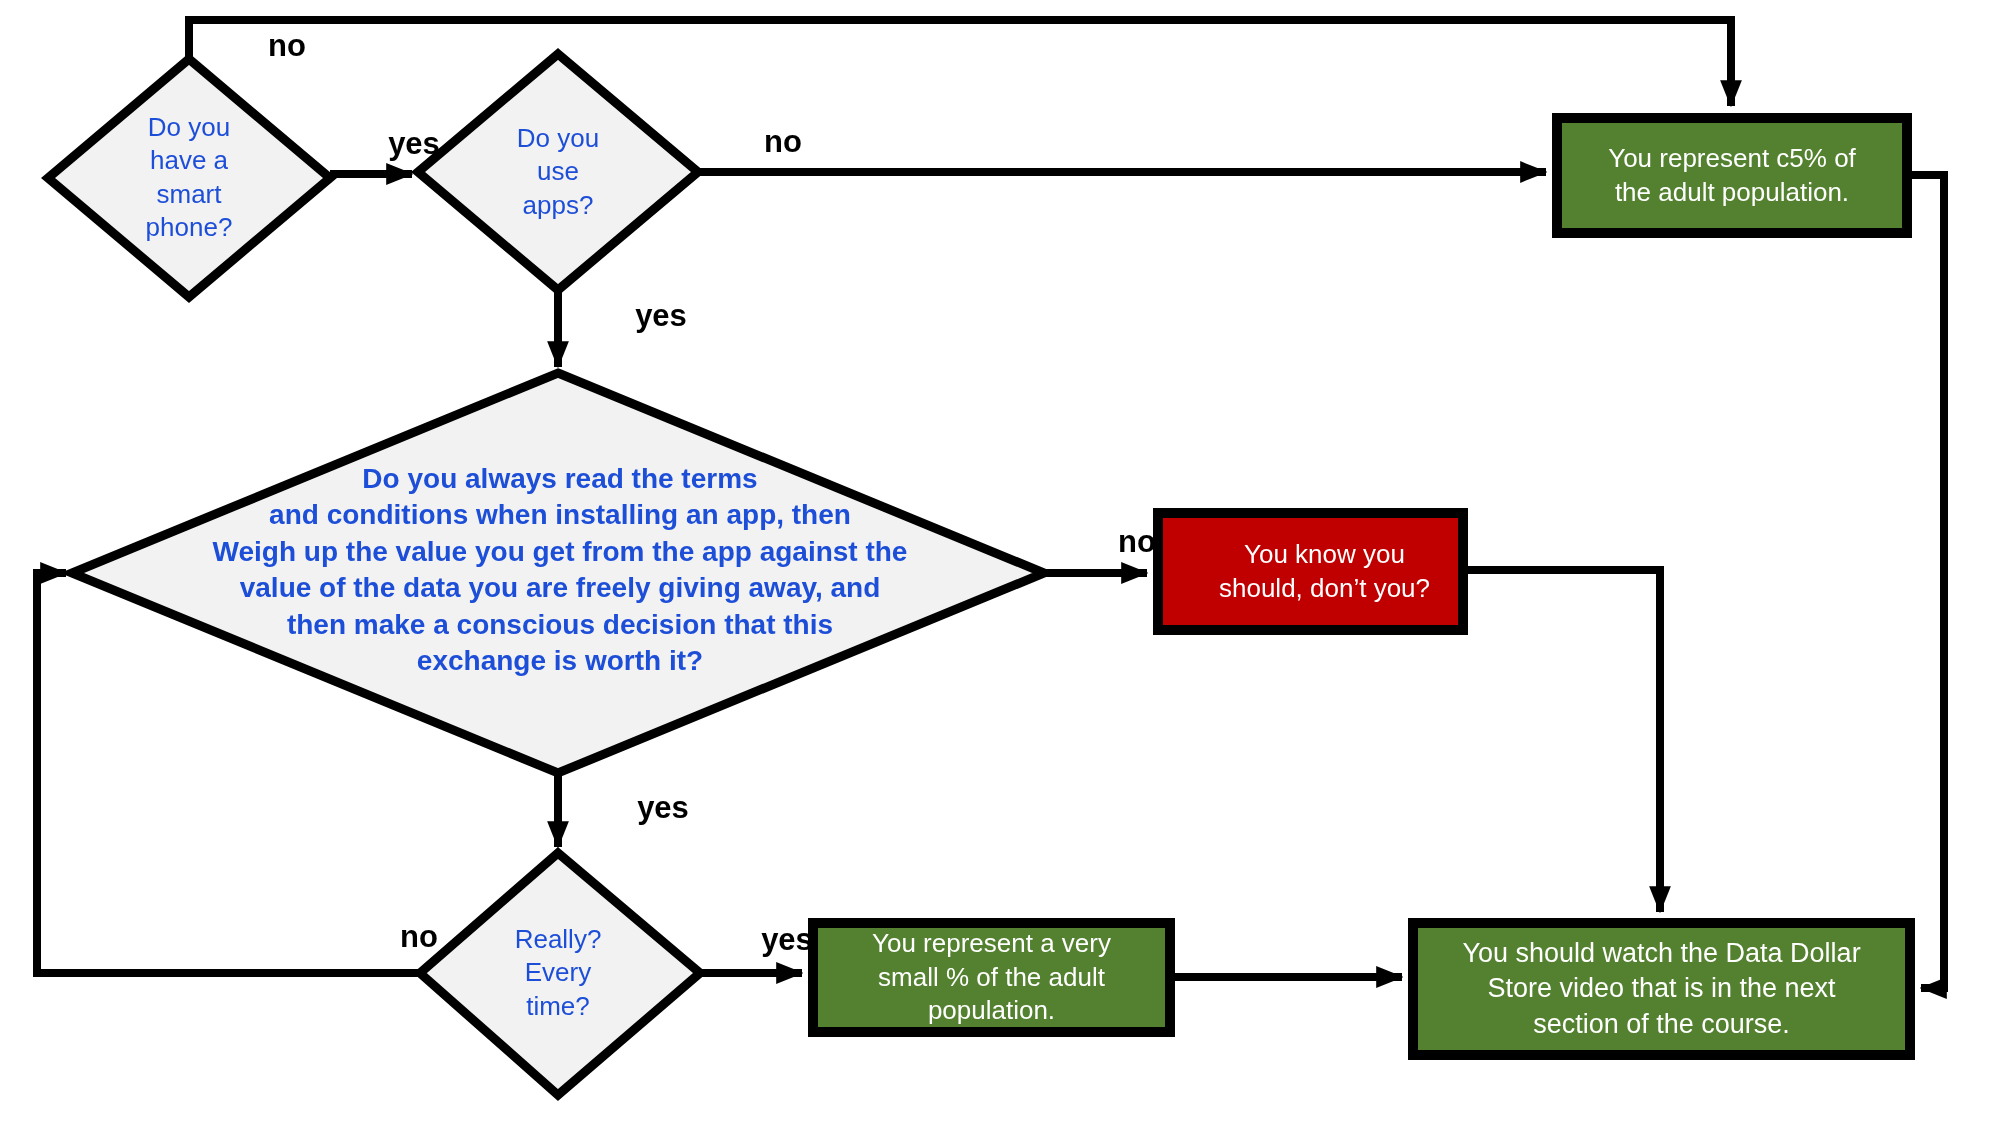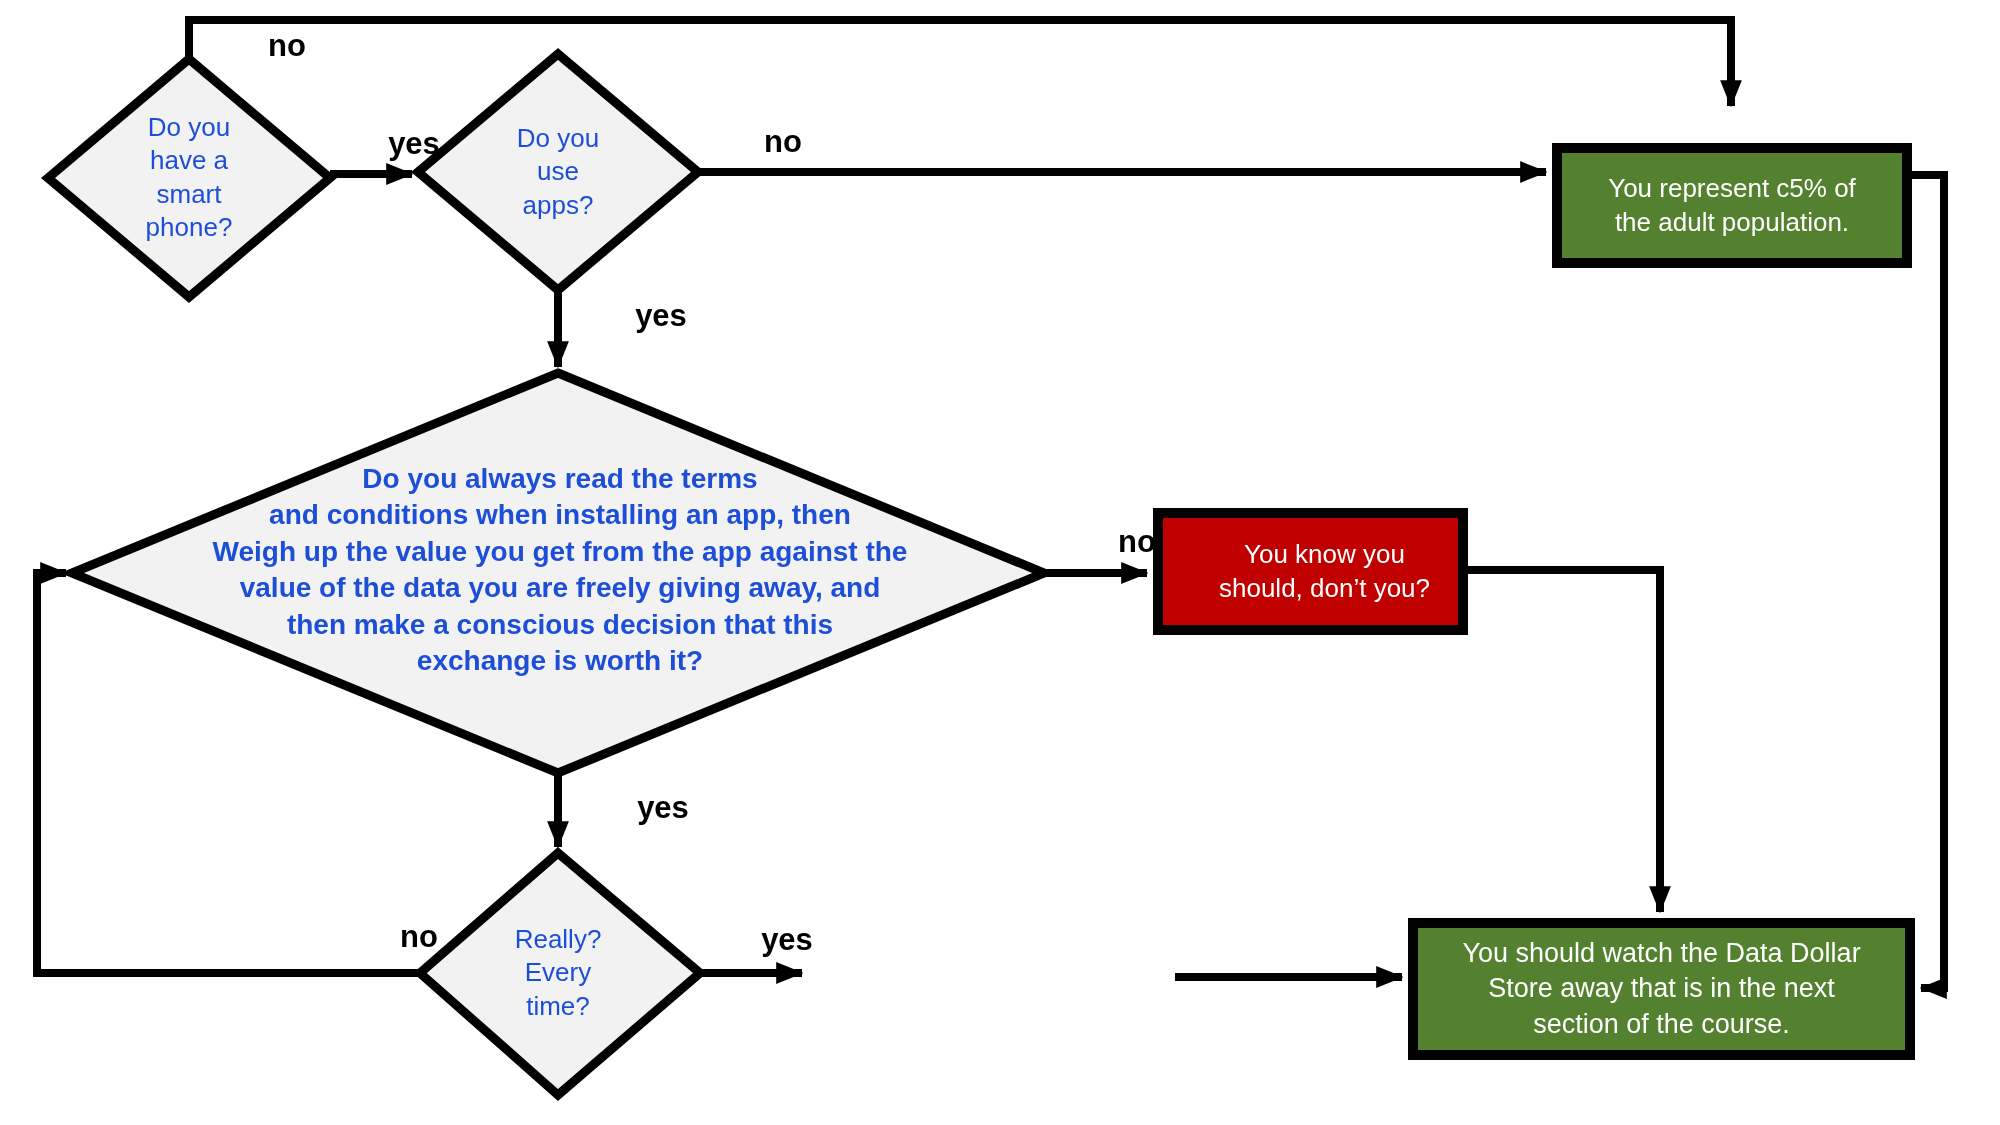--- a/index.html
+++ b/index.html
@@ -92,26 +92,29 @@
   <div class="node-text big" style="left:560px;top:570px;">Do you always read the terms
 and conditions when installing an app, then
 Weigh up the value you get from the app against the
 value of the data you are freely giving away, and
 then make a conscious decision that this
 exchange is worth it?</div>
   <div class="node-text" style="left:558px;top:973px;">Really?
 Every
 time?</div>
 
-  <div class="outcome" id="outcome-c5" style="background-color: rgb(83, 129, 47); margin-top: 30px;">You represent c5% of
+  <div class="outcome" id="outcome-c5" style="background-color: rgb(83, 129, 47);">You represent c5% of
 the adult population.</div>
   <div class="outcome" id="outcome-should" style="background-color: rgb(192, 0, 0);">You know you
 should, don’t you?</div>
+  <div class="outcome" id="outcome-small-percent" style="background-color: rgb(83, 129, 47);">You represent a very
+small % of the adult
+population.</div>
   <div class="outcome" id="outcome-data-dollar" style="background-color: rgb(83, 129, 47);">You should watch the Data Dollar
-Store away that is in the next
+Store video that is in the next
 section of the course.</div>
 
   <div class="edge-label" style="left:239px;top:46px;">no</div>
   <div class="edge-label" style="left:366px;top:144px;">yes</div>
   <div class="edge-label" style="left:735px;top:142px;">no</div>
   <div class="edge-label" style="left:613px;top:316px;">yes</div>
   <div class="edge-label" style="left:1089px;top:542px;">no</div>
   <div class="edge-label" style="left:615px;top:808px;">yes</div>
   <div class="edge-label" style="left:371px;top:937px;">no</div>
   <div class="edge-label" style="left:739px;top:940px;">yes</div>

